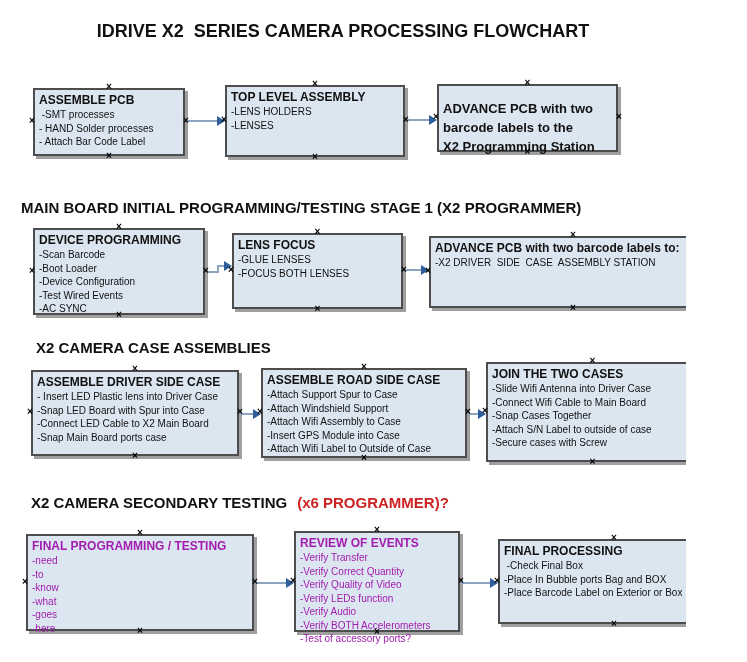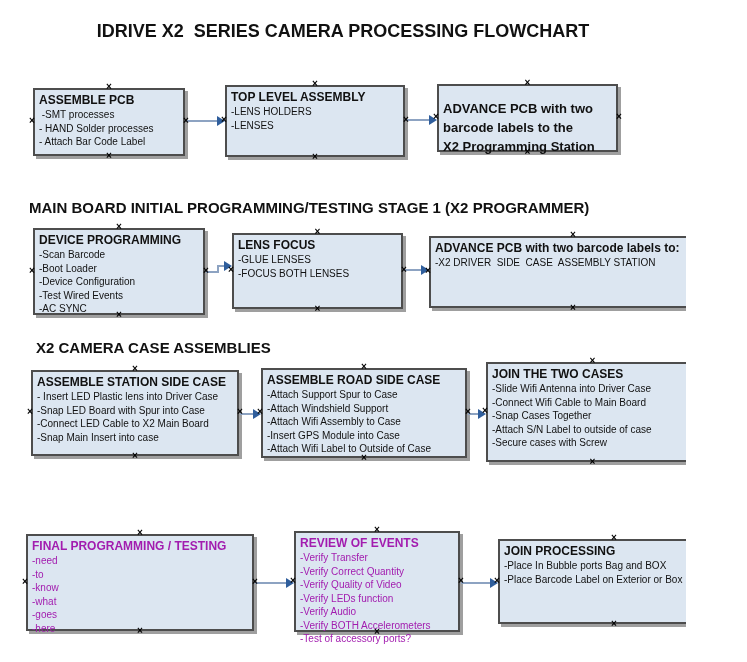--- a/index.html
+++ b/index.html
@@ -67,21 +67,21 @@
 barcode labels to the
  X2 Programming Station</div>
   <span class="hx hx-t">×</span>
       <span class="hx hx-b">×</span>
       <span class="hx hx-l">×</span>
       <span class="hx hx-r">×</span>
     </div>
   <div class="connector arrow" style="left:186px;top:120px;width:31px;"></div>
   <div class="connector arrow" style="left:406px;top:119px;width:23px;"></div>
 
-  <div class="sec-header" style="left:21px;top:199px;margin-left:8px;">MAIN BOARD INITIAL PROGRAMMING/TESTING STAGE 1 (X2 PROGRAMMER)</div>
+  <div class="sec-header" style="left:21px;top:199px;">MAIN BOARD INITIAL PROGRAMMING/TESTING STAGE 1 (X2 PROGRAMMER)</div>
   <div class="box" style="left:33px;top:228px;width:172px;height:87px;">
     <div class="box-title">DEVICE PROGRAMMING</div>
     <div class="box-items">
         <div class="item">-Scan Barcode</div>
         <div class="item">-Boot Loader</div>
         <div class="item">-Device Configuration</div>
         <div class="item">-Test Wired Events</div>
         <div class="item">-AC SYNC</div>
       </div>
   <span class="hx hx-t">×</span>
@@ -111,26 +111,26 @@
       <span class="hx hx-r">×</span>
     </div>
 
   <div class="connector" style="left:206px;top:271px;width:13px;"></div>
   <div class="cseg-v" style="left:217px;top:265px;height:8px;"></div>
   <div class="connector arrow" style="left:217px;top:265px;width:7px;"></div>
   <div class="connector arrow" style="left:404px;top:269px;width:17px;"></div>
 
   <div class="sec-header" style="left:36px;top:339px;">X2 CAMERA CASE ASSEMBLIES</div>
   <div class="box" style="left:31px;top:370px;width:208px;height:86px;">
-    <div class="box-title">ASSEMBLE STATION SIDE CASE</div>
+    <div class="box-title">ASSEMBLE DRIVER SIDE CASE</div>
     <div class="box-items">
         <div class="item">- Insert LED Plastic lens into Driver Case</div>
         <div class="item">-Snap LED Board with Spur into Case</div>
         <div class="item">-Connect LED Cable to X2 Main Board</div>
-        <div class="item">-Snap Main Insert into case</div>
+        <div class="item">-Snap Main Board ports case</div>
       </div>
   <span class="hx hx-t">×</span>
       <span class="hx hx-b">×</span>
       <span class="hx hx-l">×</span>
       <span class="hx hx-r">×</span>
     </div>
   <div class="box" style="left:261px;top:368px;width:206px;height:90px;">
     <div class="box-title">ASSEMBLE ROAD SIDE CASE</div>
     <div class="box-items">
         <div class="item">-Attach Support Spur to Case</div>
@@ -154,20 +154,21 @@
         <div class="item">-Secure cases with Screw</div>
       </div>
   <span class="hx hx-t">×</span>
       <span class="hx hx-b">×</span>
       <span class="hx hx-l">×</span>
       <span class="hx hx-r">×</span>
     </div>
   <div class="connector arrow" style="left:240px;top:413px;width:13px;"></div>
   <div class="connector arrow" style="left:468px;top:413px;width:10px;"></div>
 
+  <div class="sec-header" style="left:31px;top:494px;"><span>X2 CAMERA SECONDARY TESTING</span><span class="red-part">(x6 PROGRAMMER)?</span></div>
   <div class="box red" style="left:26px;top:534px;width:228px;height:97px;">
     <div class="box-title">FINAL PROGRAMMING / TESTING</div>
     <div class="box-items">
         <div class="item">-need</div>
         <div class="item">-to</div>
         <div class="item">-know</div>
         <div class="item">-what</div>
         <div class="item">-goes</div>
         <div class="item">-here</div>
       </div>
@@ -186,22 +187,23 @@
         <div class="item">-Verify Audio</div>
         <div class="item">-Verify BOTH Accelerometers</div>
         <div class="item">-Test of accessory ports?</div>
       </div>
   <span class="hx hx-t">×</span>
       <span class="hx hx-b">×</span>
       <span class="hx hx-l">×</span>
       <span class="hx hx-r">×</span>
     </div>
   <div class="box" style="left:498px;top:539px;width:232px;height:85px;">
-    <div class="box-title">JOIN PROCESSING</div>
-    <div class="box-items">
+    <div class="box-title">FINAL PROCESSING</div>
+    <div class="box-items">
+        <div class="item"> -Check Final Box</div>
         <div class="item">-Place In Bubble ports Bag and BOX</div>
         <div class="item">-Place Barcode Label on Exterior or Box</div>
       </div>
   <span class="hx hx-t">×</span>
       <span class="hx hx-b">×</span>
       <span class="hx hx-l">×</span>
       <span class="hx hx-r">×</span>
     </div>
   <div class="connector arrow" style="left:255px;top:582px;width:31px;"></div>
   <div class="connector arrow" style="left:461px;top:582px;width:29px;"></div>

